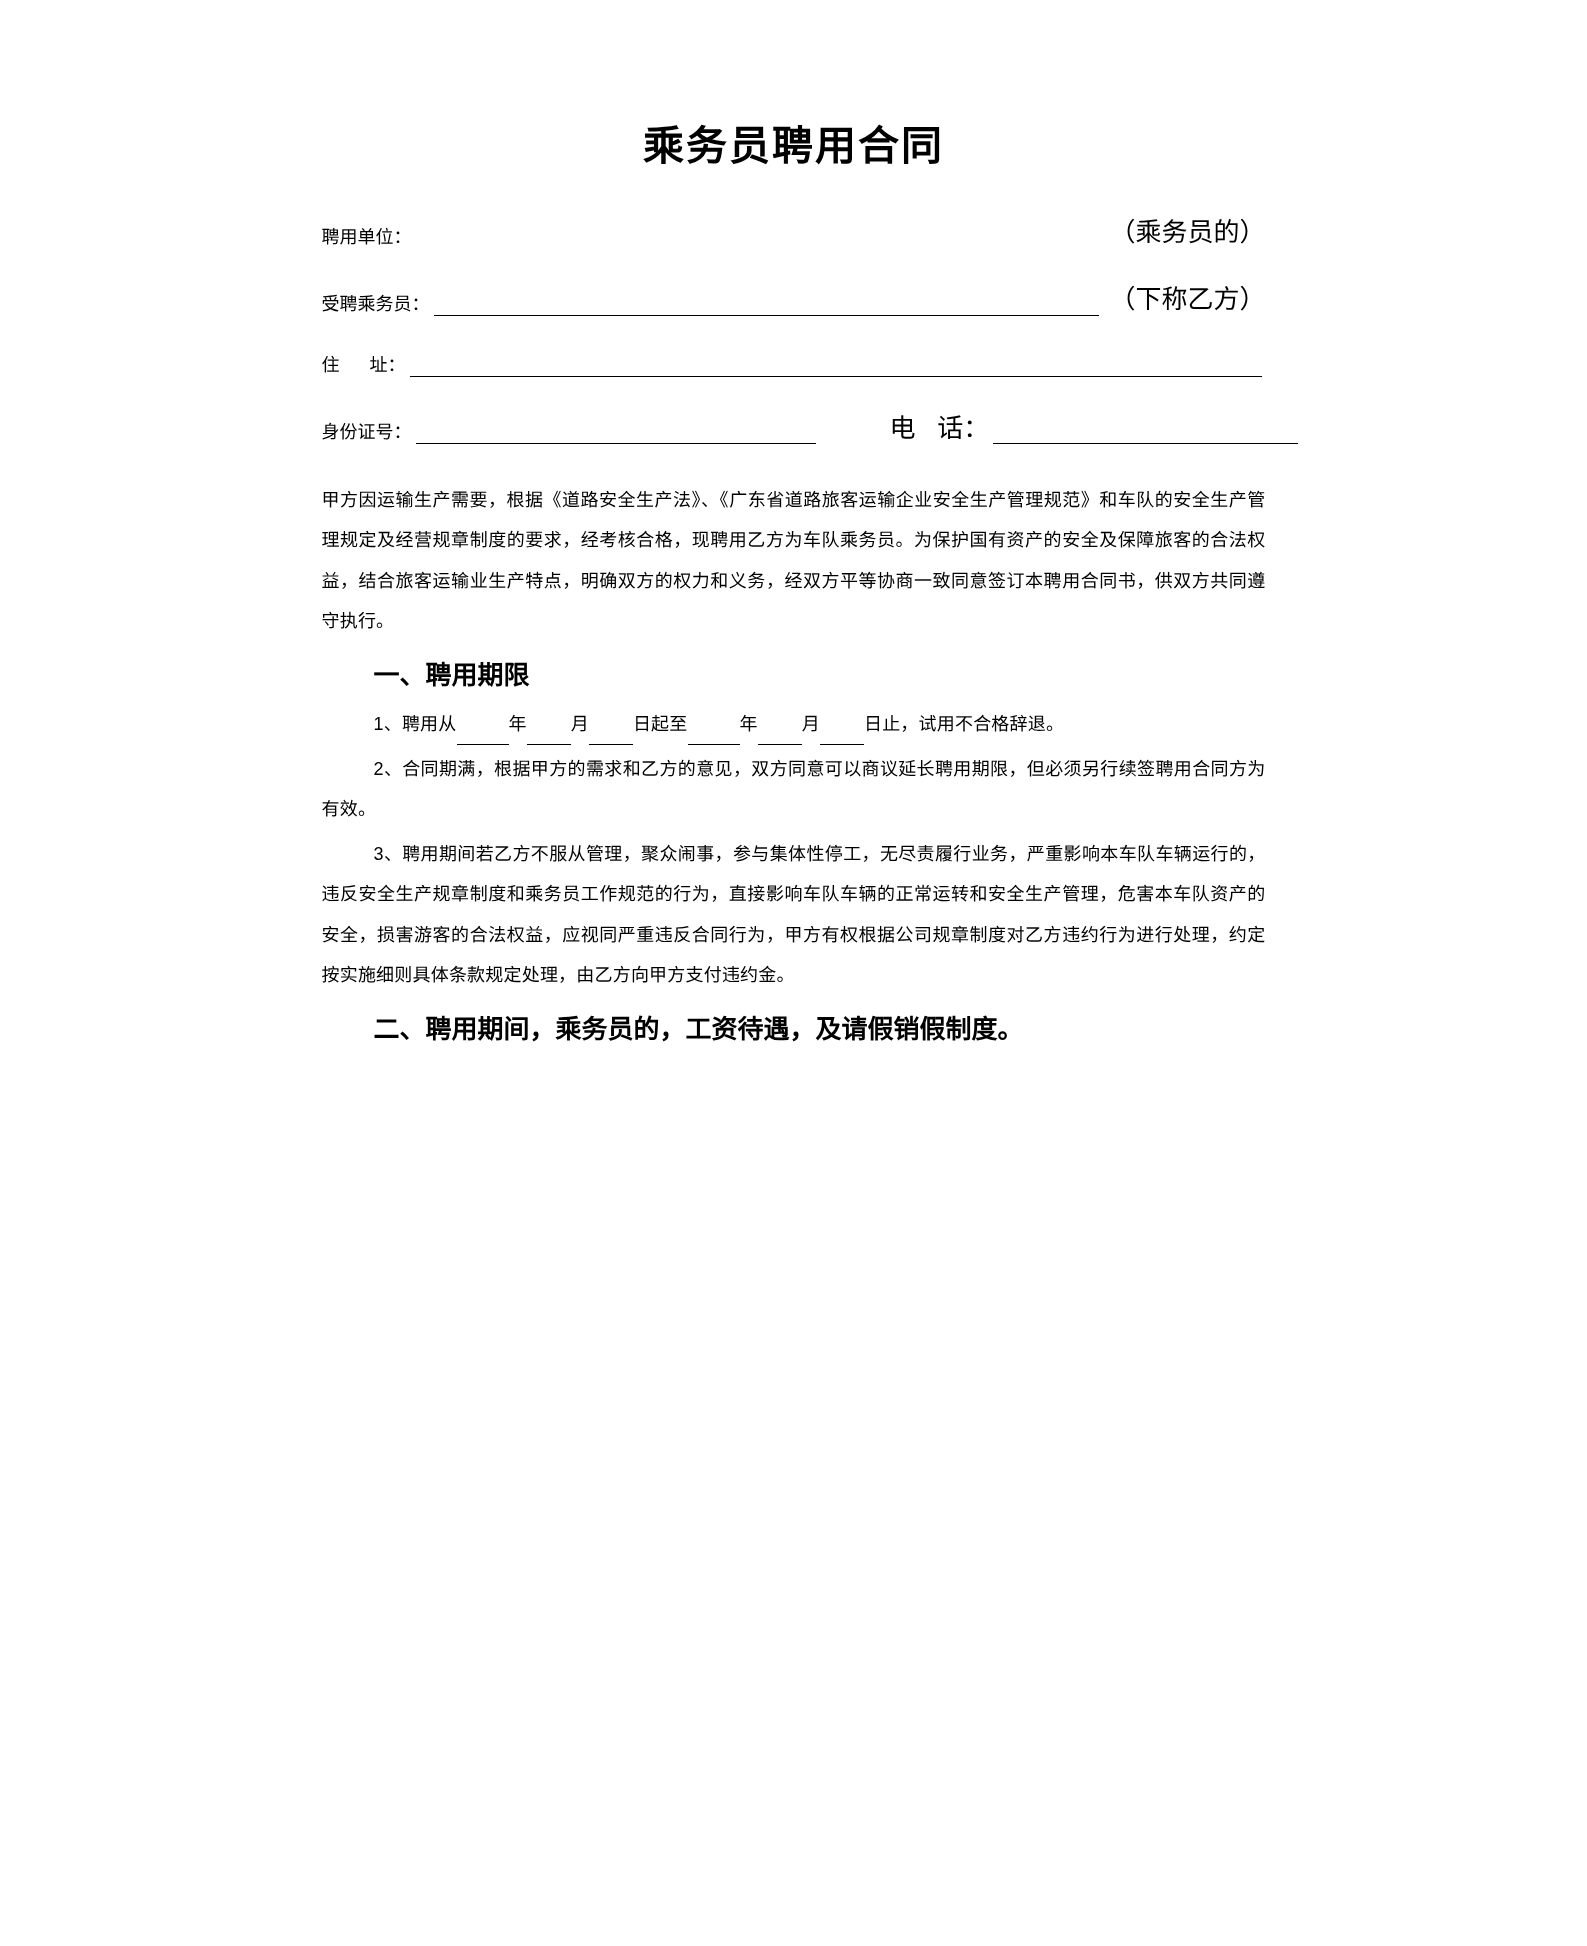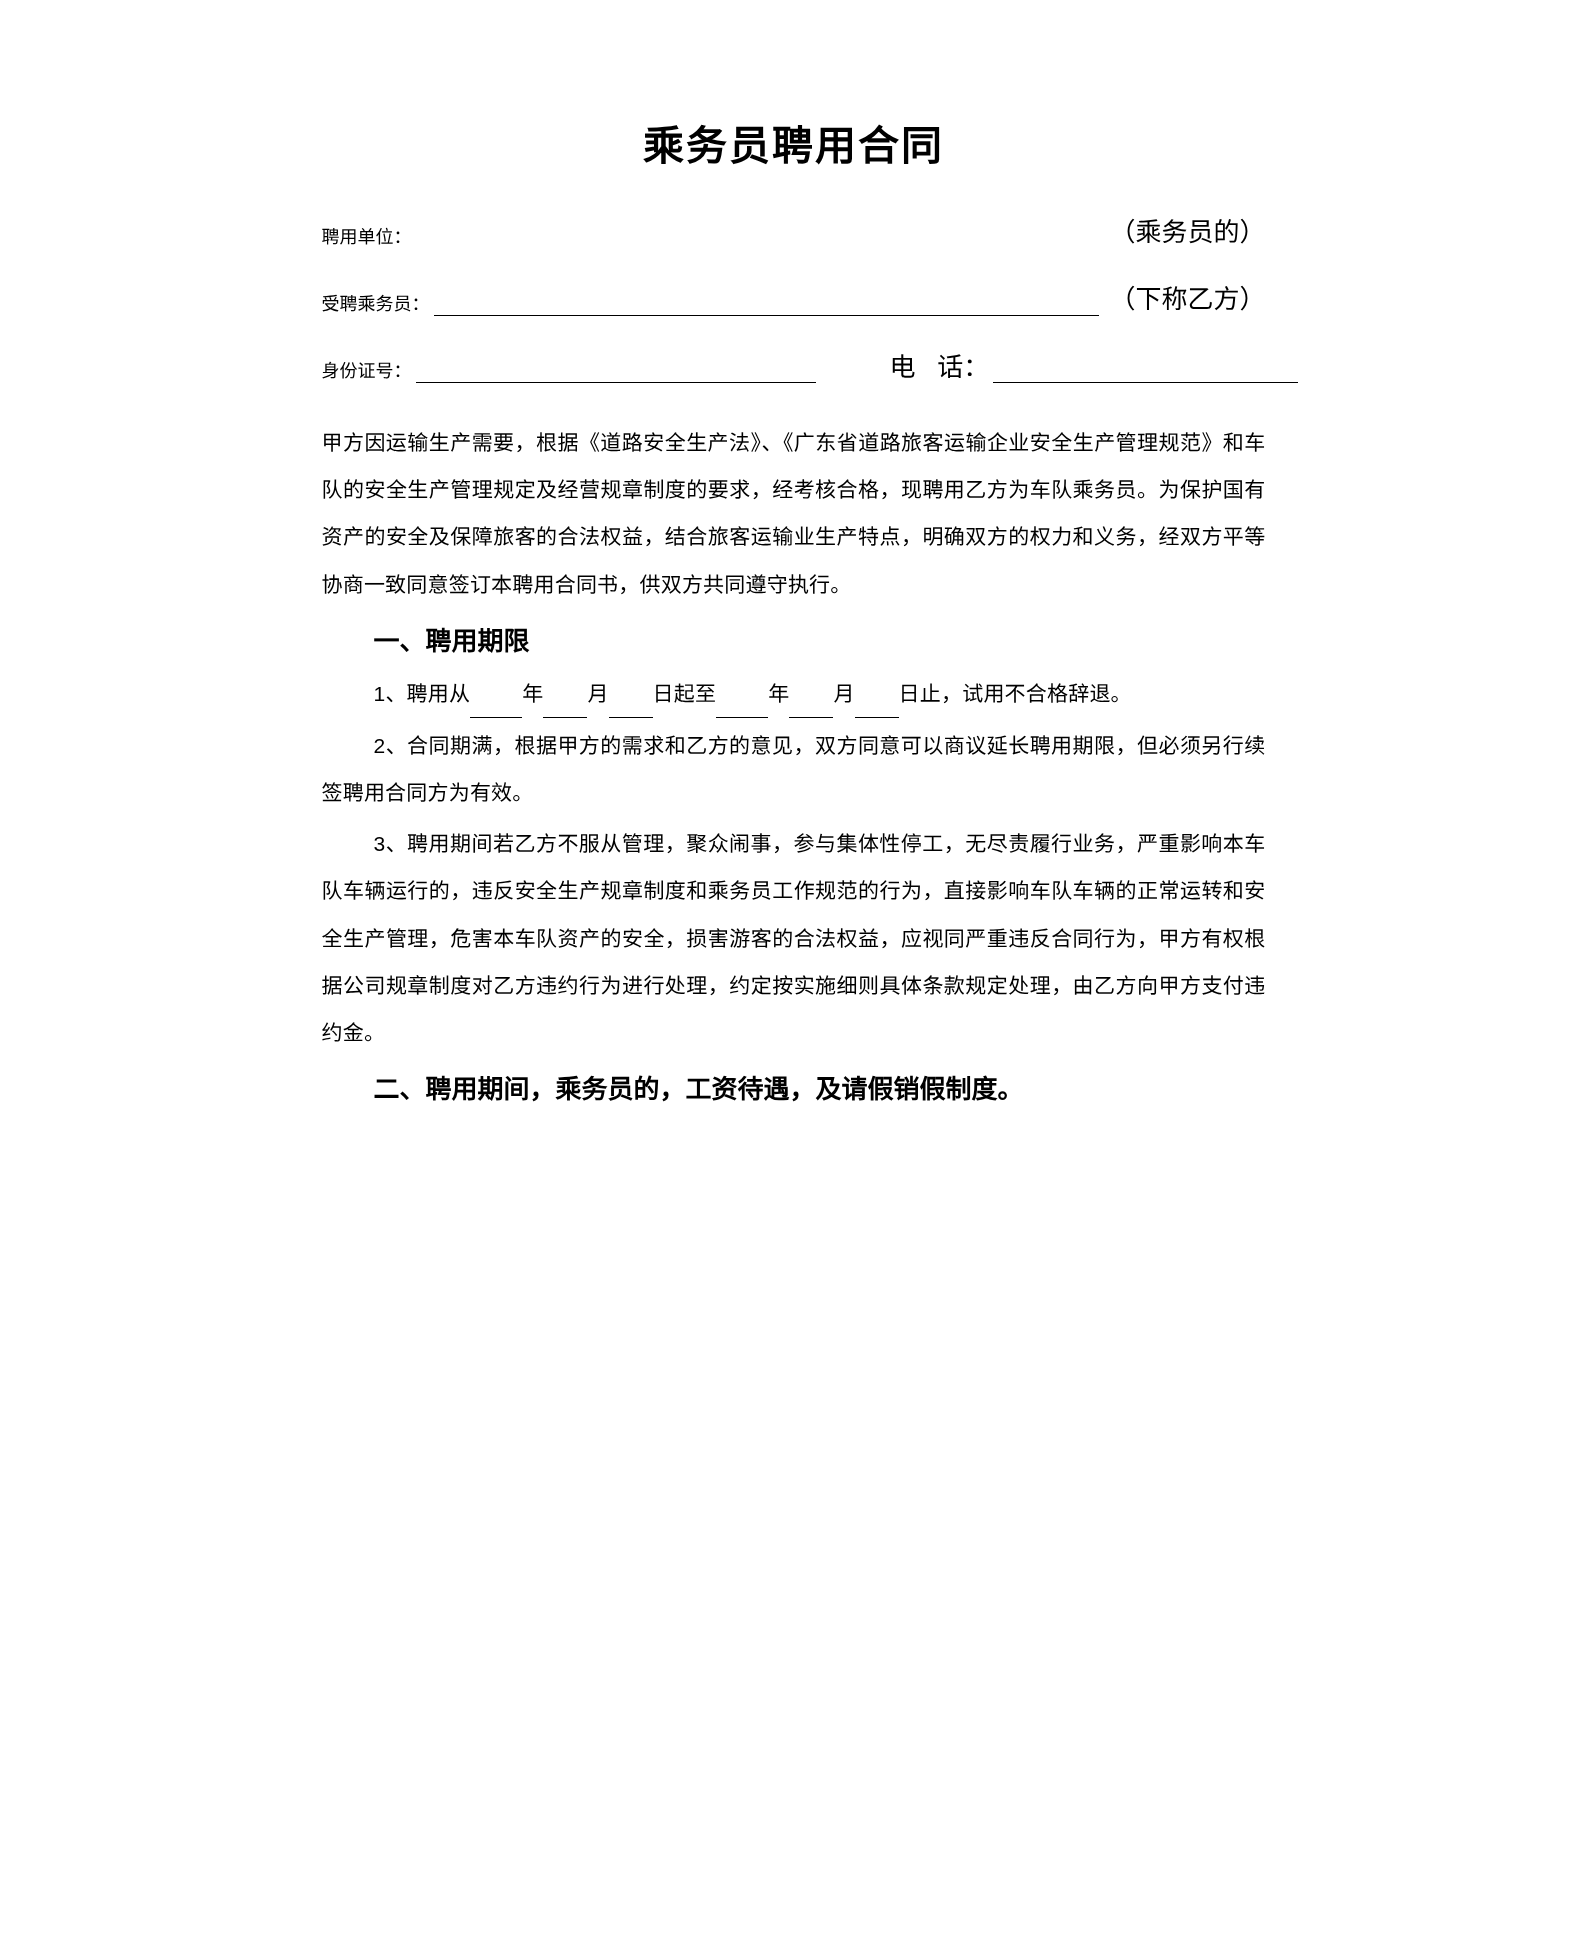--- a/index.html
+++ b/index.html
@@ -57,21 +57,21 @@
     flex: 0 0 auto;
     white-space: pre;
     font-size: 26px;
     padding-left: 6px;
   }
   .spacer-empty {
     flex: 1 1 auto;
     height: 24px;
   }
   .para {
-    font-size: 21px;
+    font-size: 18px;
     line-height: 2.25;
     text-align: justify;
     text-justify: inter-ideograph;
     margin: 0 0 4px 0;
     letter-spacing: 0.2px;
   }
   .para.indent {
     text-indent: 52px;
   }
   .section-head {
@@ -103,20 +103,24 @@
     <span class="spacer-empty"></span>
     <span class="field-suffix">（乘务员的）</span>
   </div>
 
   <div class="field-row">
     <span class="field-label">受聘乘务员：</span>
     <span class="blank-line"></span>
     <span class="field-suffix">（下称乙方）</span>
   </div>
 
+  <div class="field-row">
+    <span class="field-label">住      址：</span>
+    <span class="blank-line"></span>
+  </div>
 
   <div class="field-row">
     <span class="field-label">身份证号：</span>
     <span class="blank-line short"></span>
     <span class="field-suffix" style="padding-left:70px;text-align:center;">电   话：</span>
     <span class="blank-line med"></span>
   </div>
 
   <p class="para">甲方因运输生产需要，根据《道路安全生产法》、《广东省道路旅客运输企业安全生产管理规范》和车队的安全生产管理规定及经营规章制度的要求，经考核合格，现聘用乙方为车队乘务员。为保护国有资产的安全及保障旅客的合法权益，结合旅客运输业生产特点，明确双方的权力和义务，经双方平等协商一致同意签订本聘用合同书，供双方共同遵守执行。</p>
 

